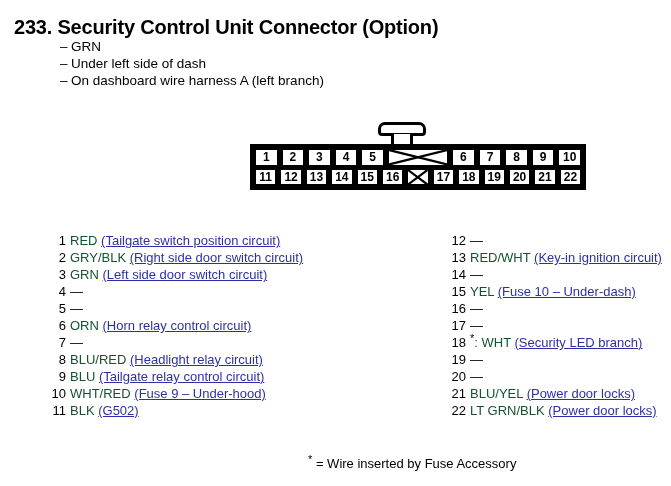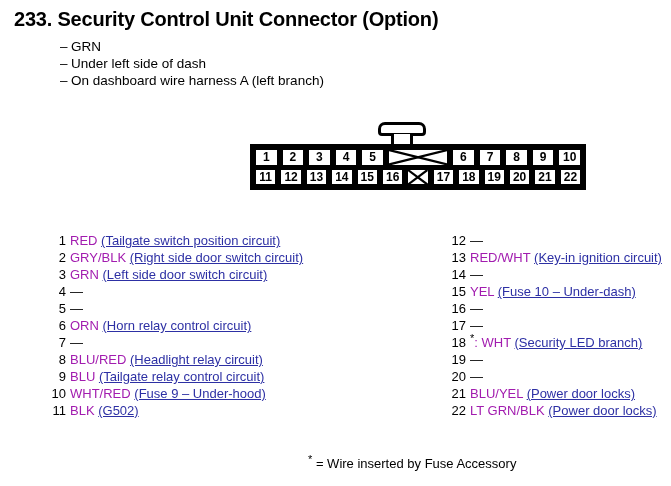--- a/index.html
+++ b/index.html
@@ -14,21 +14,21 @@
     overflow: hidden;
     font-family: "Liberation Sans", sans-serif;
     color: #000000;
     -webkit-font-smoothing: antialiased;
   }
 
   
   .page-title {
     position: absolute;
     left: 14px;
-    top: 8px;
+    top: 16px;
     font-size: 20px;
     font-weight: bold;
     letter-spacing: -0.2px;
     white-space: nowrap;
   }
   .notes {
     position: absolute;
     left: 60px;
     top: 38px;
     font-size: 13.5px;
@@ -152,21 +152,21 @@
   }
   .pin-body {
     margin-left: 4px;
     flex: 0 0 auto;
   }
   .pin-star {
     font-size: 11px;
     vertical-align: super;
     line-height: 0;
   }
-  .pin-color { color: #a21caf; }
+  .pin-color { color: #14532d; }
   .pin-desc  { color: #2d30a4; text-decoration: underline; }
   .pin-empty { color: #000; }
 
   
   .footnote {
     position: absolute;
     left: 308px;
     top: 456px;
     font-size: 13px;
     color: #000;

